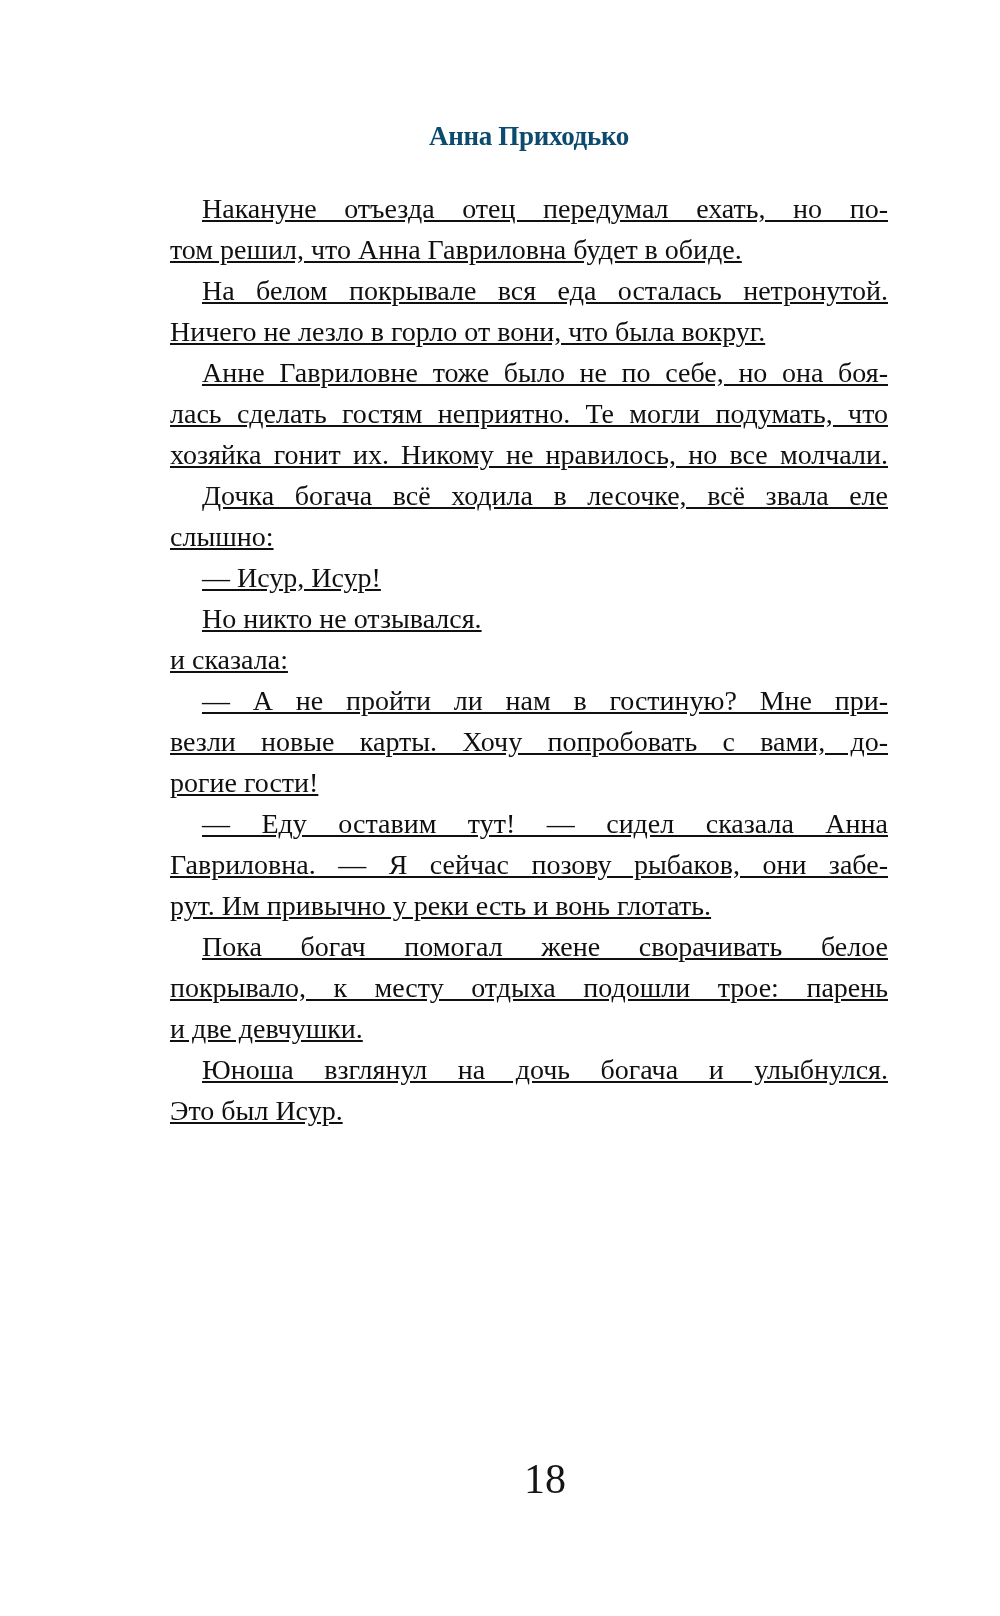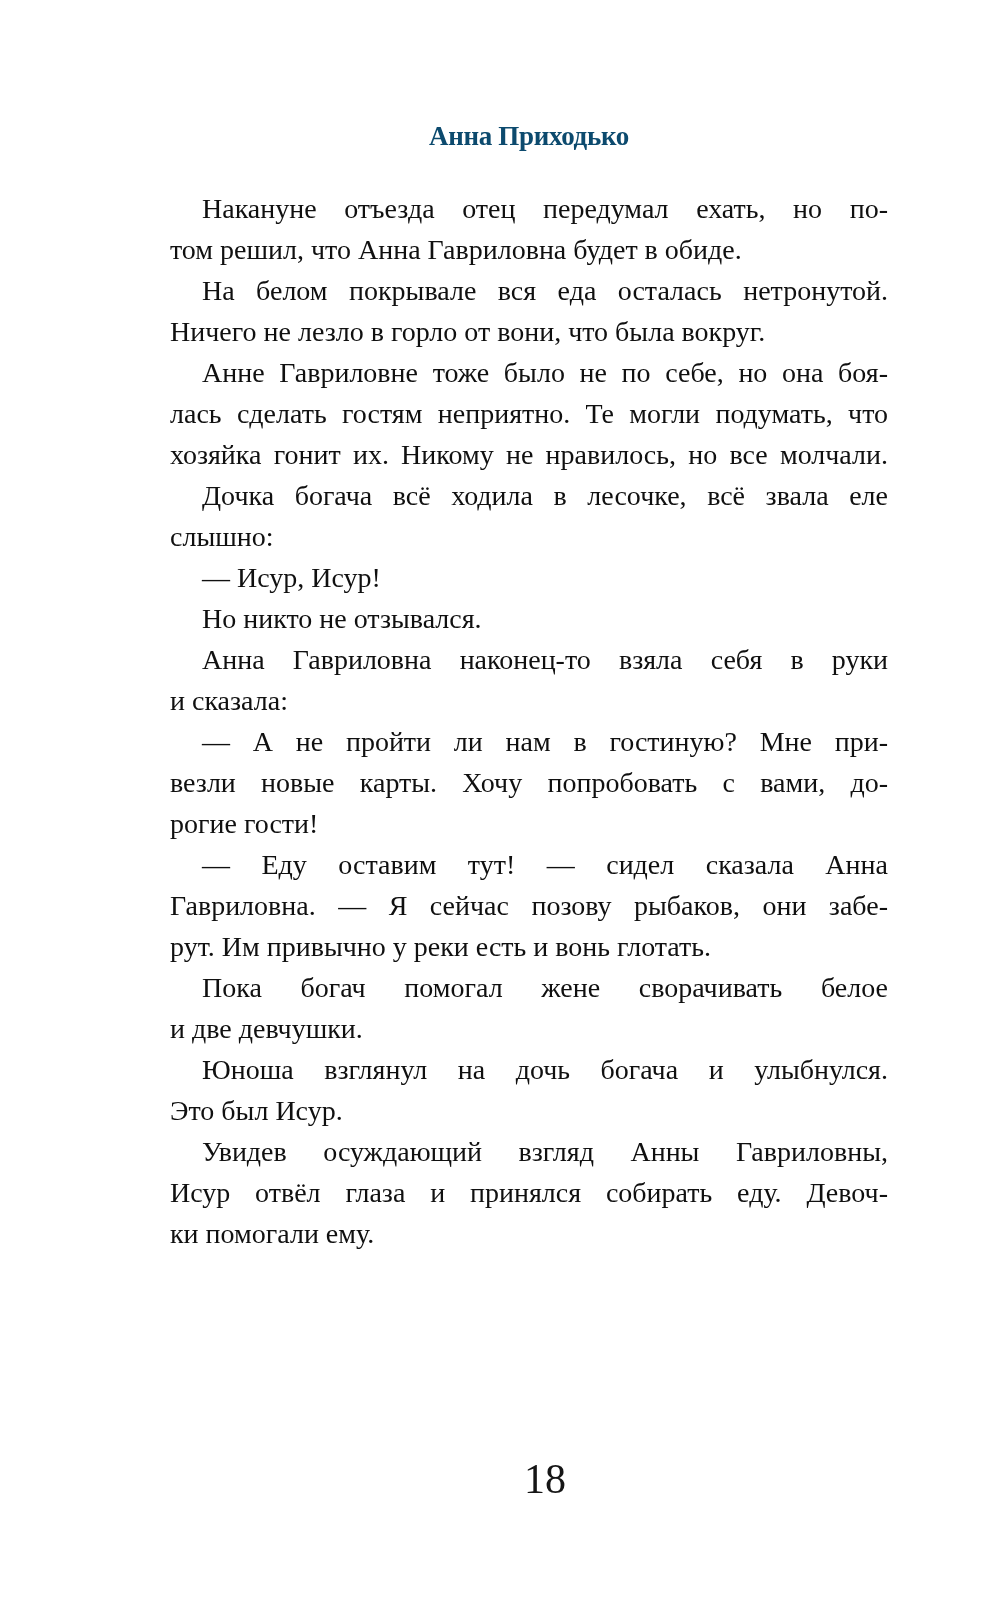--- a/index.html
+++ b/index.html
@@ -26,20 +26,21 @@
     font-weight: bold;
     line-height: 30px;
     letter-spacing: -0.3px;
     color: #0c4a6e;
   }
   .body-text {
     position: absolute;
     top: 188px;
     left: 170px;
     width: 718px;
+    text-decoration: underline;
   }
   .para {
     margin: 0;
     padding: 0;
   }
   .line {
     height: 41px;
     line-height: 41px;
     font-size: 28px;
     letter-spacing: 0px;
@@ -91,42 +92,37 @@
         <div class="line j ind">Дочка богача всё ходила в лесочке, всё звала еле</div>
         <div class="line l">слышно:</div>
       </div>
       <div class="para">
         <div class="line l ind">— Исур, Исур!</div>
       </div>
       <div class="para">
         <div class="line l ind">Но никто не отзывался.</div>
       </div>
       <div class="para">
-        <div class="line j ind">Анна Гавриловна наконец-то взяла себя в руки</div>
         <div class="line l">и сказала:</div>
       </div>
       <div class="para">
         <div class="line j ind">— А не пройти ли нам в гостиную? Мне при-</div>
         <div class="line j">везли новые карты. Хочу попробовать с вами, до-</div>
         <div class="line l">рогие гости!</div>
       </div>
       <div class="para">
         <div class="line j ind">— Еду оставим тут! — сидел сказала Анна</div>
         <div class="line j">Гавриловна. — Я сейчас позову рыбаков, они забе-</div>
         <div class="line l">рут. Им привычно у реки есть и вонь глотать.</div>
       </div>
       <div class="para">
         <div class="line j ind">Пока богач помогал жене сворачивать белое</div>
+        <div class="line j">покрывало, к месту отдыха подошли трое: парень</div>
         <div class="line l">и две девчушки.</div>
       </div>
       <div class="para">
         <div class="line j ind">Юноша взглянул на дочь богача и улыбнулся.</div>
         <div class="line l">Это был Исур.</div>
-      </div>
-      <div class="para">
-        <div class="line j ind">Увидев осуждающий взгляд Анны Гавриловны,</div>
-        <div class="line j">Исур отвёл глаза и принялся собирать еду. Девоч-</div>
-        <div class="line l">ки помогали ему.</div>
       </div>
     </div>
 
   <div class="page-number">18</div>
 </div>
 
 </body></html>

